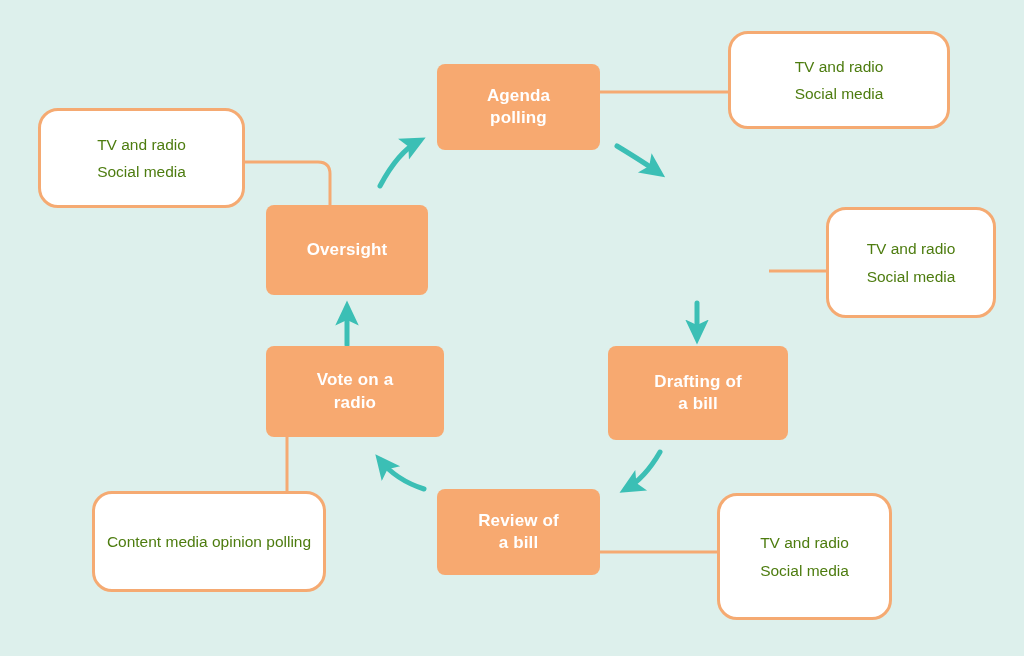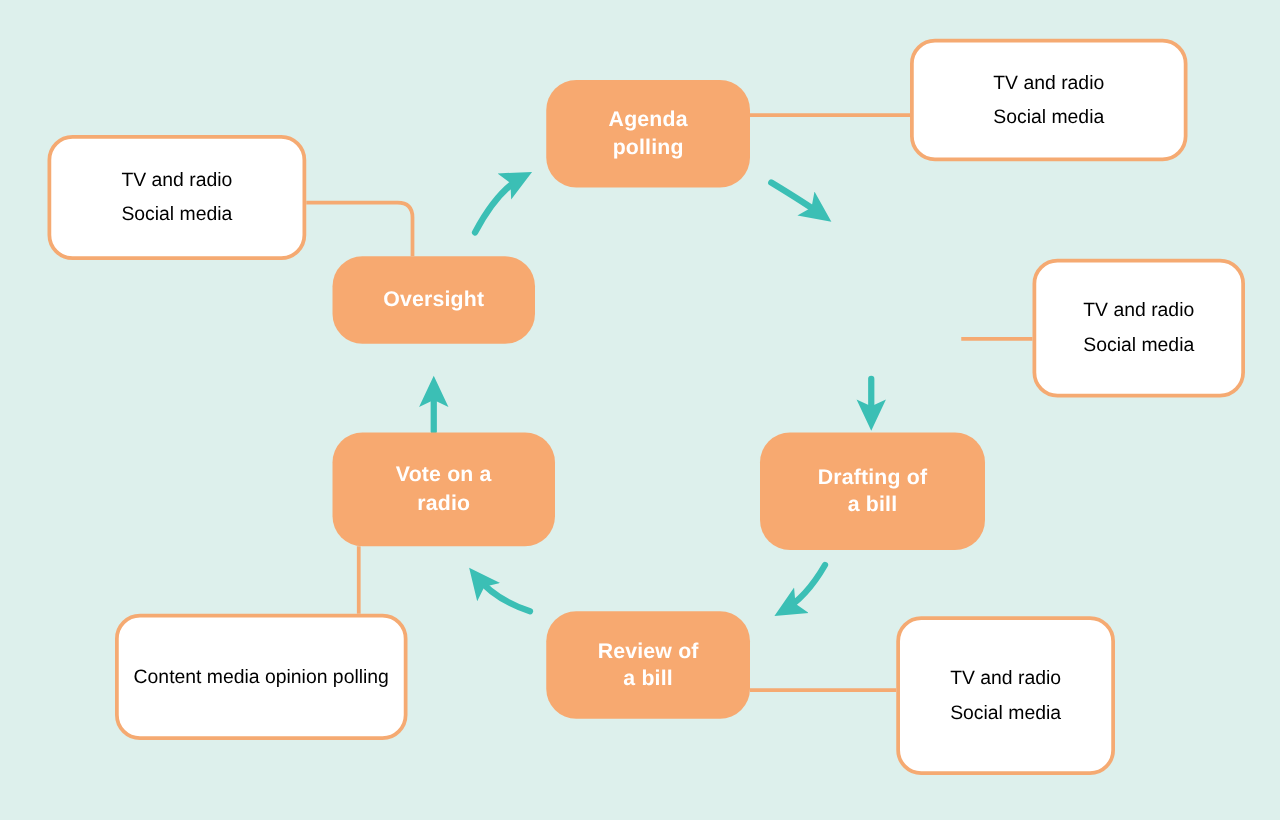--- a/index.html
+++ b/index.html
@@ -31,32 +31,32 @@
   .node {
     position: absolute;
     box-sizing: border-box;
     display: flex;
     align-items: center;
     justify-content: center;
     text-align: center;
   }
   .stage {
     background: #f7a970;
-    border-radius: 24px;
+    border-radius: 8px;
     color: #ffffff;
     font-weight: bold;
     font-size: 17px;
     line-height: 1.30;
     letter-spacing: 0.15px;
   }
   .note {
     background: #ffffff;
     border: 3px solid #f5aa72;
     border-radius: 20px;
-    color: #000000;
+    color: #4d7c0f;
     font-size: 15.5px;
     line-height: 1.75;
     font-weight: normal;
   }
   .note .lines {
     display: block;
   }
   .note .line {
     display: block;
     white-space: nowrap;
@@ -126,21 +126,21 @@
     </span>
   </div>
 
   <div class="node stage" style="left:266px; top:346px; width:178px; height:91px;">
     <span>
       <span class="line">Vote on a</span><br>
       <span class="line">radio</span>
     </span>
   </div>
 
-  <div class="node stage" style="left:266px; top:205px; width:162px; height:70px;">
+  <div class="node stage" style="left:266px; top:205px; width:162px; height:90px;">
     <span class="line">Oversight</span>
   </div>
 
   <div class="node note" style="left:728px; top:31px; width:222px; height:98px;">
     <span class="lines">
       <span class="line">TV and radio</span>
       <span class="line">Social media</span>
     </span>
   </div>
 

